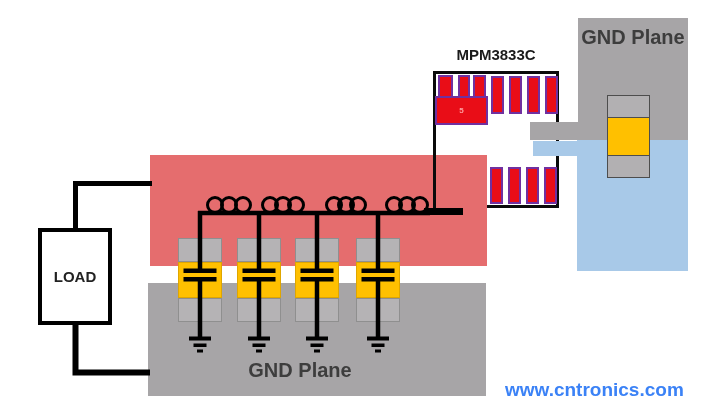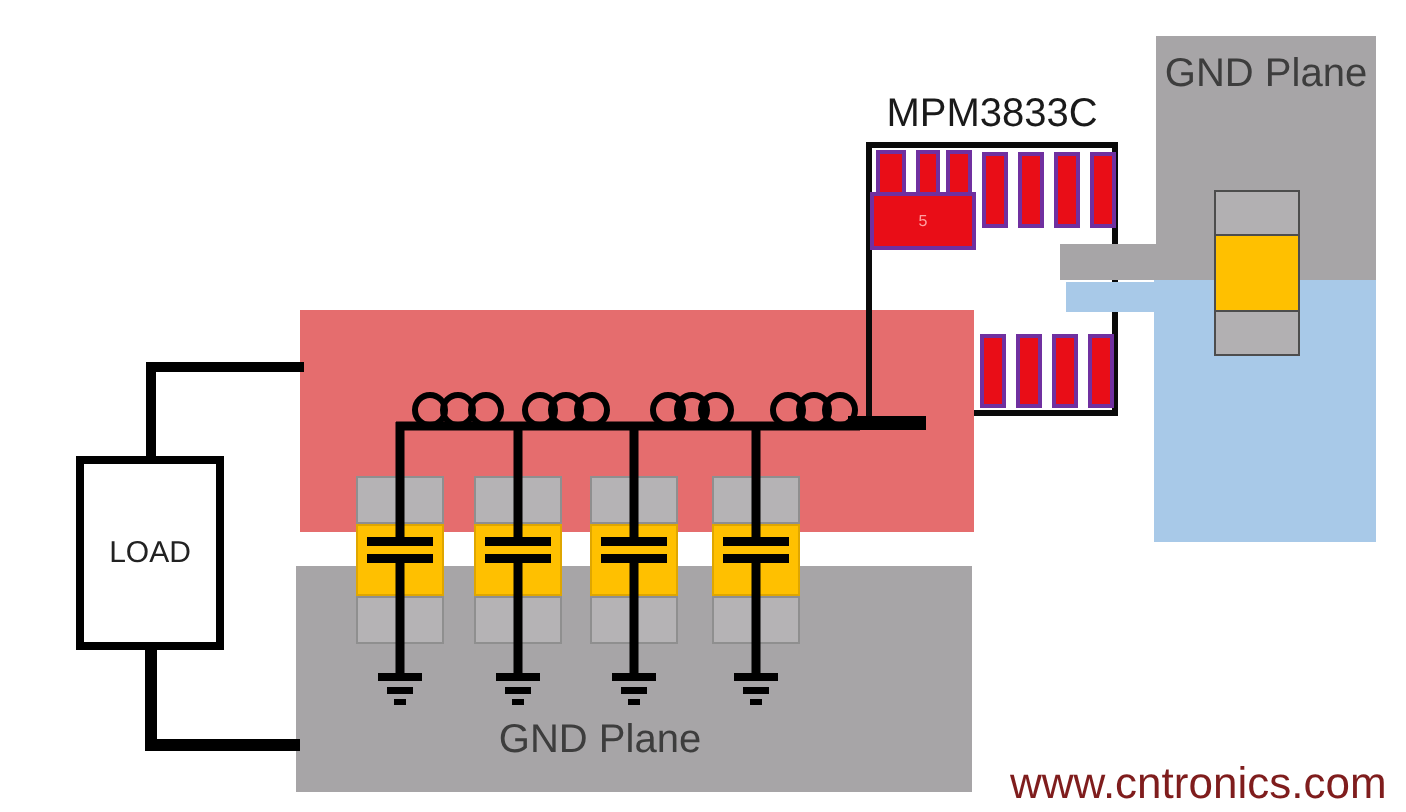--- a/index.html
+++ b/index.html
@@ -1,40 +1,40 @@
 <!DOCTYPE html>
 <html><head>
 <meta charset="utf-8">
 <style>
   html,body{margin:0;padding:0;background:#fff;}
   #stage{
     position:relative;width:703px;height:406px;background:#ffffff;
     font-family:"Liberation Sans",sans-serif;overflow:hidden;
   }
-  .abs{position:absolute;box-sizing:border-box;}
+  .abs{position:absolute;box-sizing:border-box;font-weight:bold;}
   
   .plane-pink{background:#e56d6e;}
   .plane-gray{background:#a7a5a7;}
   .plane-blue{background:#a8c9e8;}
   
   .box-edge{background:#0a0a0a;}
   
   .pad{background:#e90d17;border:2px solid #7030a0;}
   
   .capgray{background:#b5b3b5;border:1px solid #8f8f8f;}
   .capyellow{background:#ffc000;border:1px solid #dfa600;}
   .incapgray{background:#b2b0b2;border:1px solid #4d4d4d;}
   .incapyellow{background:#ffc000;border:1px solid #4d4d4d;}
   
   .plane-label{color:#3d3d3d;font-size:20px;text-align:center;white-space:nowrap;}
-  .chip-label{color:#1a1a1a;font-size:20px;text-align:center;white-space:nowrap;}
+  .chip-label{color:#1a1a1a;font-size:15px;text-align:center;white-space:nowrap;}
   .load-box{background:#ffffff;border:4px solid #000;display:flex;align-items:center;justify-content:center;
             color:#222;font-size:15px;}
   .pad-mark{display:flex;align-items:center;justify-content:center;color:#ff9f9f;font-size:8px;}
-  .watermark{color:#7f1d1d;font-size:22px;white-space:nowrap;}
+  .watermark{color:#3b82f6;font-size:19px;white-space:nowrap;}
   svg{position:absolute;left:0;top:0;pointer-events:none;}
 </style>
 </head>
 <body>
 
 <div id="stage">
 
   <div class="abs plane-pink" style="left:150px;top:155px;width:337px;height:111px;"></div>
   <div class="abs plane-gray" style="left:148px;top:283px;width:338px;height:113px;"></div>
   <div class="abs plane-gray" style="left:578px;top:18px;width:110px;height:122px;"></div>

